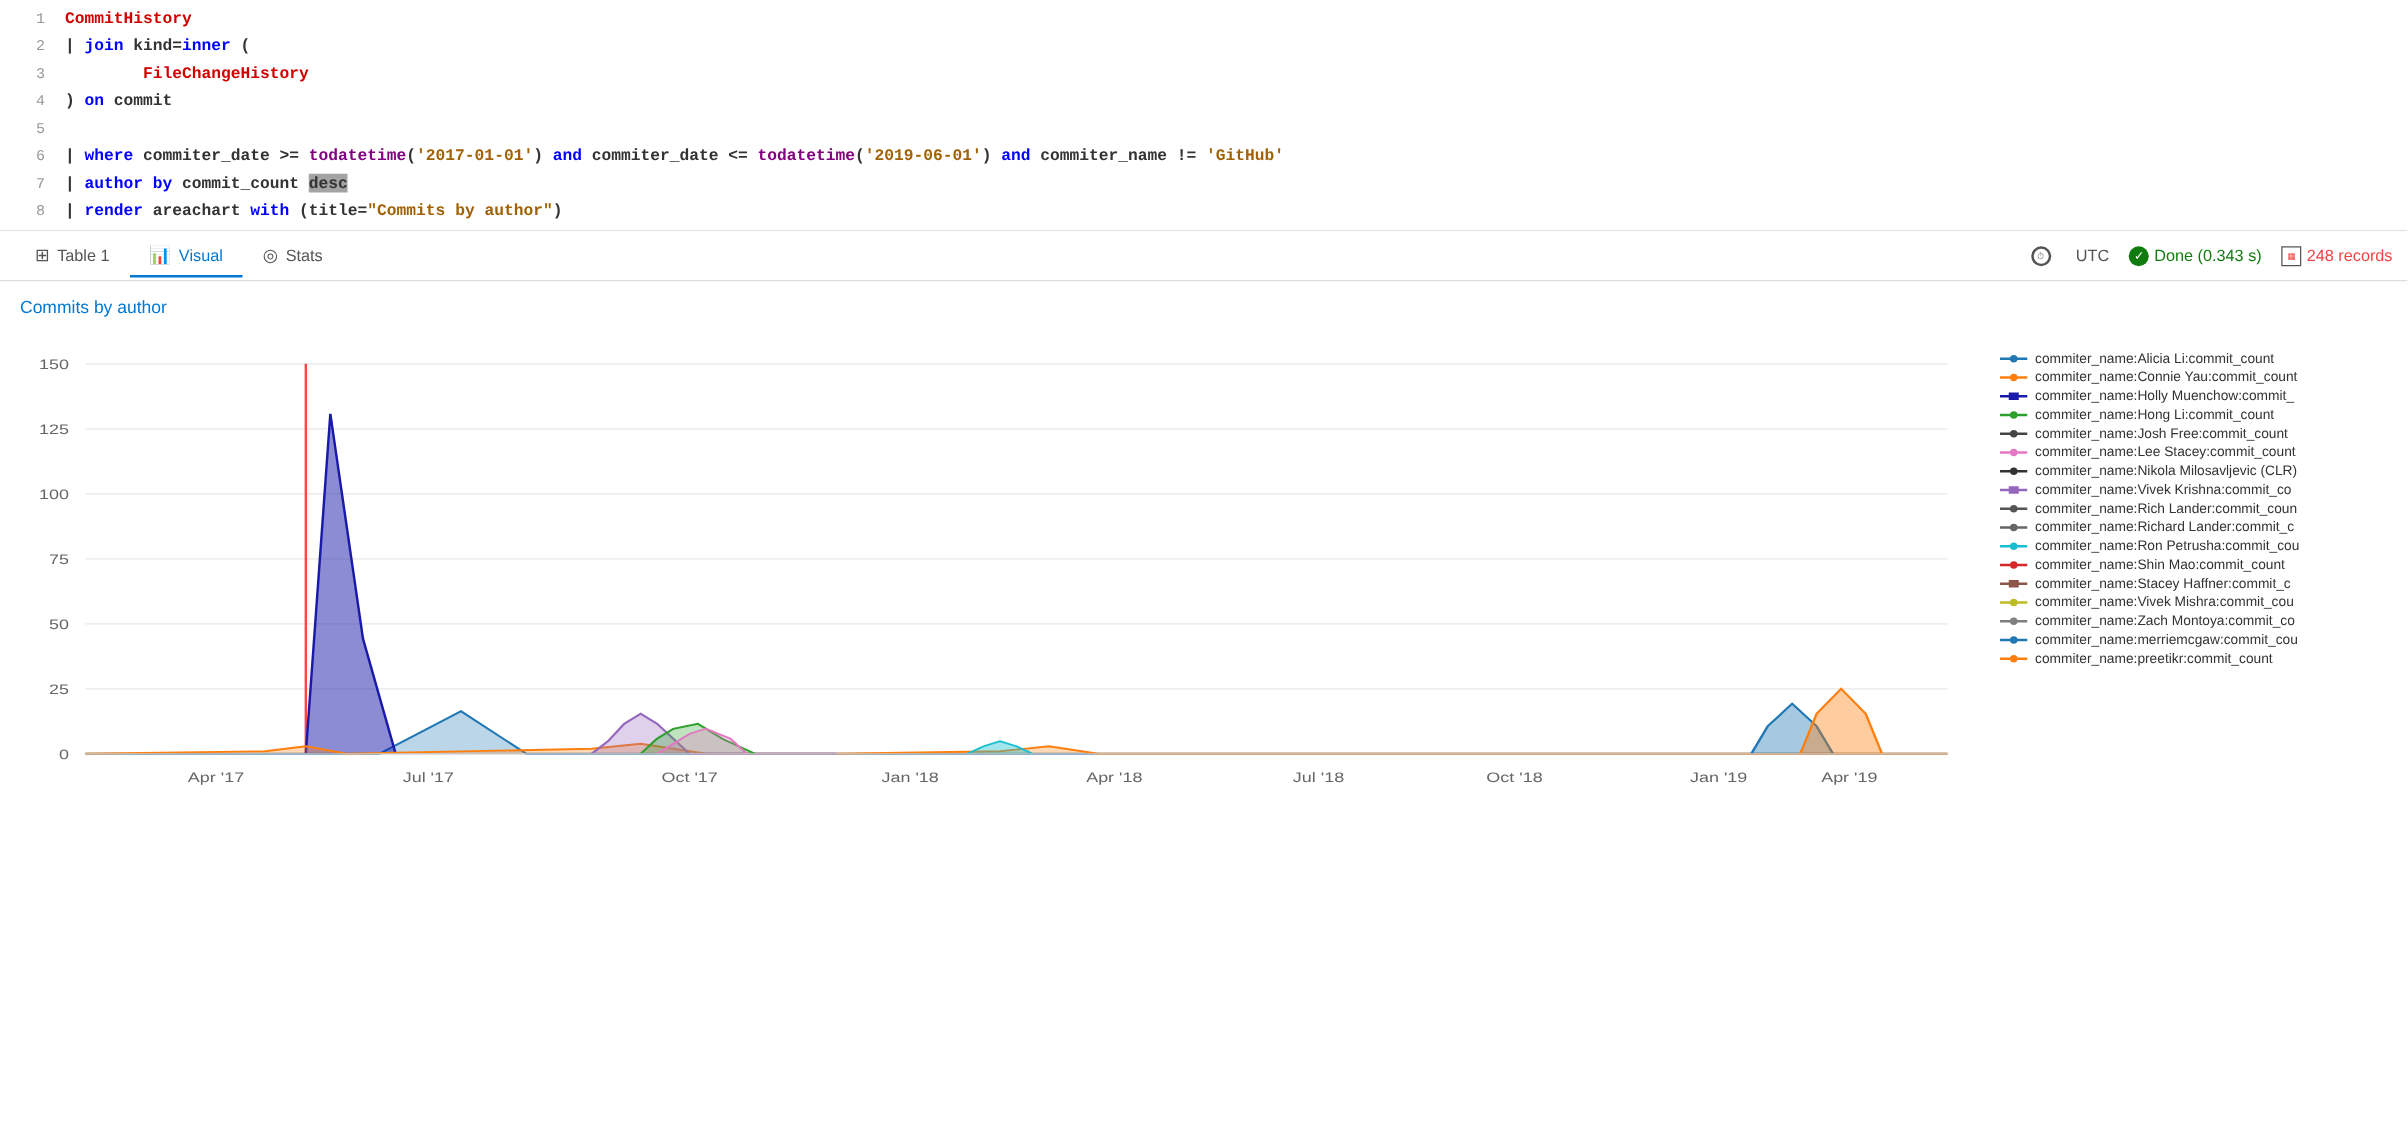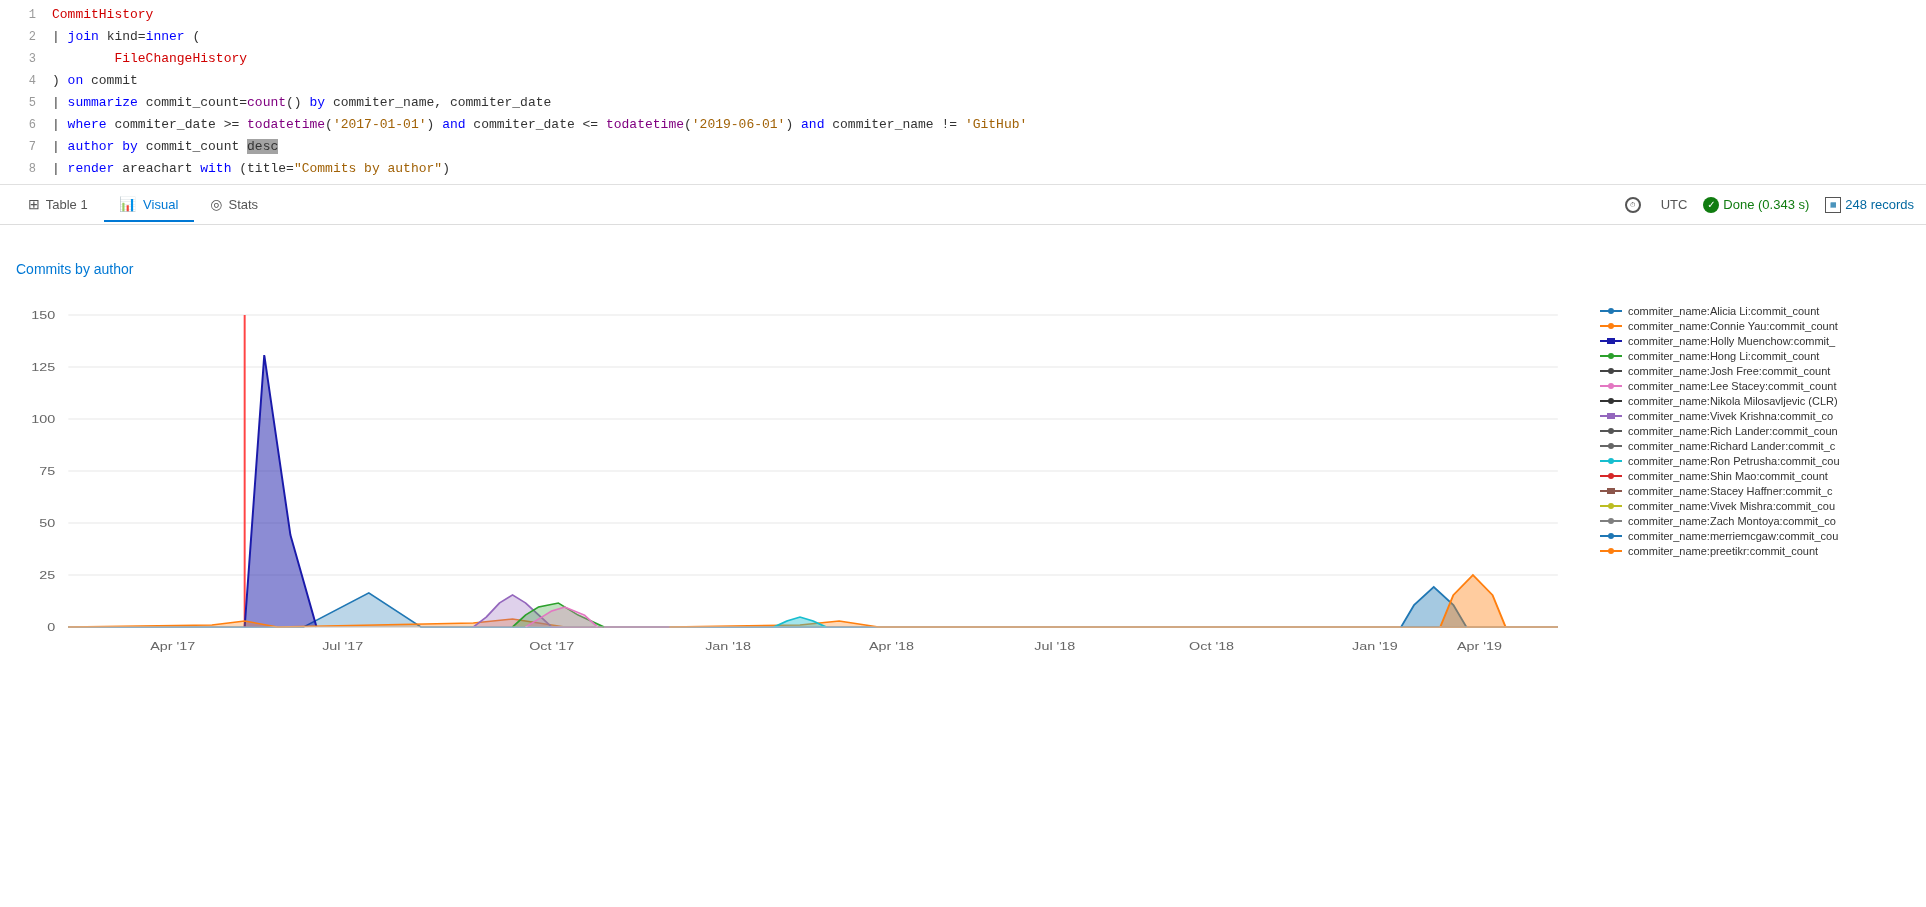--- a/index.html
+++ b/index.html
@@ -18,21 +18,21 @@
       padding: 0 8px;
     }
     .line-number {
       color: #999;
       min-width: 28px;
       text-align: right;
       margin-right: 16px;
       font-size: 12px;
       user-select: none;
     }
-    .code-text { white-space: pre; }
+    .code-text { white-space: pre; font-weight: bold; }
     .kw-blue { color: #0000ff; }
     .kw-red { color: #d00000; }
     .kw-purple { color: #800080; }
     .str-red { color: #a16207; }
     .plain { color: #333; }
     .highlight-desc { background: #a3a3a3; color: #333; }
 
     
     .tabs-bar {
       display: flex;
@@ -72,21 +72,21 @@
     .status-done {
       display: flex;
       align-items: center;
       gap: 4px;
       color: #107c10;
     }
     .status-records {
       display: flex;
       align-items: center;
       gap: 4px;
-      color: #0369a1;
+      color: #ef4444;
     }
     .utc-badge {
       display: flex;
       align-items: center;
       gap: 20px;
       color: #555;
     }
     .green-check {
       width: 16px; height: 16px;
       background: #107c10;
@@ -127,21 +127,20 @@
       display: flex;
       flex-direction: column;
       padding: 12px 16px 0 16px;
     }
     .chart-title {
       font-family: 'Segoe UI', Arial, sans-serif;
       font-size: 14px;
       color: #0078d4;
       font-weight: 400;
       margin-bottom: 8px;
-      margin-top: 24px;
     }
     .chart-container {
       display: flex;
       flex: 1;
       gap: 16px;
     }
     .chart-svg-area {
       flex: 1;
       position: relative;
     }
@@ -177,21 +176,20 @@
     <div class="code-line">
       <span class="line-number">3</span>
       <span class="code-text"><span class="kw-red">        FileChangeHistory</span></span>
     </div>
     <div class="code-line">
       <span class="line-number">4</span>
       <span class="code-text"><span class="plain">) </span><span class="kw-blue">on</span><span class="plain"> commit</span></span>
     </div>
     <div class="code-line">
       <span class="line-number">5</span>
-      <span class="code-text"><span class="plain">| </span><span class="kw-blue">summarize</span><span class="plain"> commit_count=</span><span class="kw-purple">count</span><span class="plain">() </span><span class="kw-blue">by</span><span class="plain"> commiter_name, commiter_date</span></span>
     </div>
     <div class="code-line">
       <span class="line-number">6</span>
       <span class="code-text"><span class="plain">| </span><span class="kw-blue">where</span><span class="plain"> commiter_date &gt;= </span><span class="kw-purple">todatetime</span><span class="plain">(</span><span class="str-red">'2017-01-01'</span><span class="plain">) </span><span class="kw-blue">and</span><span class="plain"> commiter_date &lt;= </span><span class="kw-purple">todatetime</span><span class="plain">(</span><span class="str-red">'2019-06-01'</span><span class="plain">) </span><span class="kw-blue">and</span><span class="plain"> commiter_name != </span><span class="str-red">'GitHub'</span></span>
     </div>
     <div class="code-line">
       <span class="line-number">7</span>
       <span class="code-text"><span class="plain">| </span><span class="kw-blue">author by</span><span class="plain"> commit_count </span><span class="highlight-desc">desc</span></span>
     </div>
     <div class="code-line">

